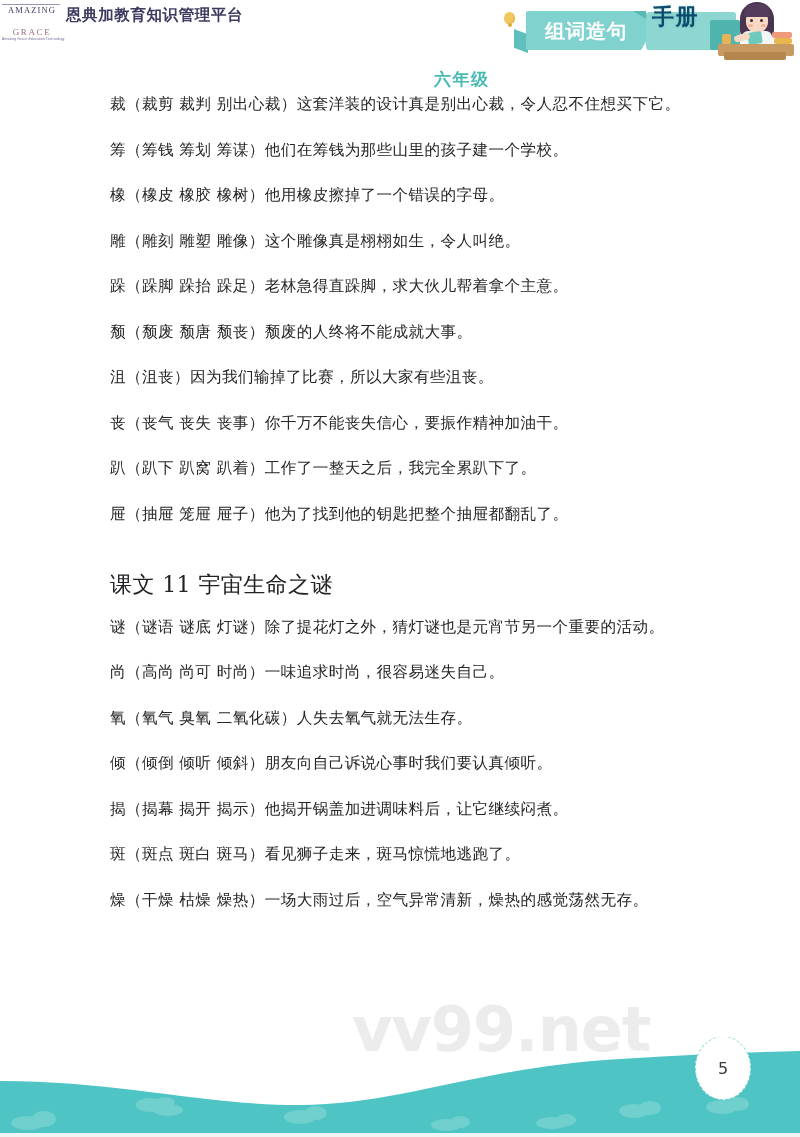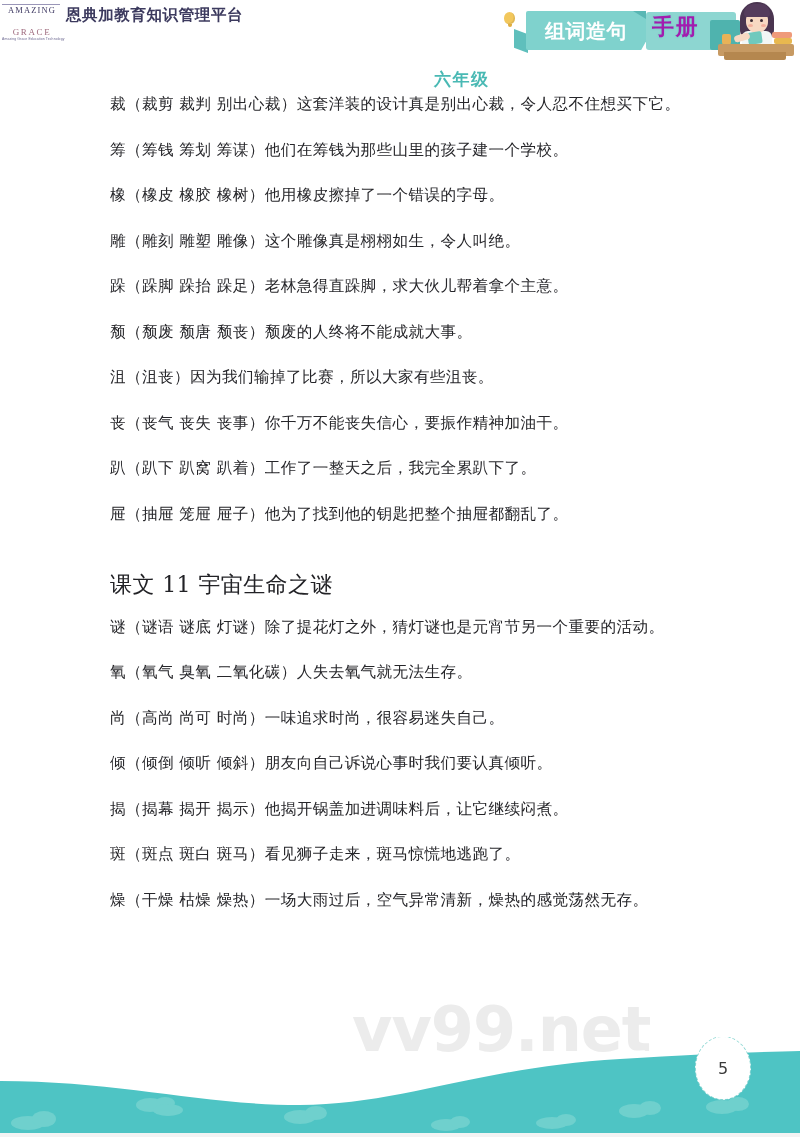--- a/index.html
+++ b/index.html
@@ -144,25 +144,25 @@
   .ribbon-fold {
     position: absolute;
     left: 213px; top: 11px;
     width: 13px; height: 8px;
     background: #59b7b4;
     clip-path: polygon(0 0, 100% 0, 100% 100%);
   }
   .banner-handbook {
     position: absolute;
     left: 232px;
-    top: 12px;
+    top: 2px;
     font-family: "DejaVu Sans", "Liberation Sans", sans-serif;
     font-size: 22px;
     font-weight: bold;
-    color: #a21caf;
+    color: #0c4a6e;
     letter-spacing: 1.5px;
     text-shadow: 0 0 2px rgba(90,180,178,.55);
     white-space: nowrap;
     text-align: center;
   }
   .banner-handbook-bg {
     position: absolute;
     left: 226px; top: 12px;
     width: 90px; height: 38px;
     background: #8dd6d1;
@@ -334,22 +334,22 @@
     <p class="entry">跺（跺脚 跺抬 跺足）老林急得直跺脚，求大伙儿帮着拿个主意。</p>
     <p class="entry">颓（颓废 颓唐 颓丧）颓废的人终将不能成就大事。</p>
     <p class="entry">沮（沮丧）因为我们输掉了比赛，所以大家有些沮丧。</p>
     <p class="entry">丧（丧气 丧失 丧事）你千万不能丧失信心，要振作精神加油干。</p>
     <p class="entry">趴（趴下 趴窝 趴着）工作了一整天之后，我完全累趴下了。</p>
     <p class="entry">屉（抽屉 笼屉 屉子）他为了找到他的钥匙把整个抽屉都翻乱了。</p>
 
     <p class="section-heading">课文 11  宇宙生命之谜</p>
 
     <p class="entry">谜（谜语 谜底 灯谜）除了提花灯之外，猜灯谜也是元宵节另一个重要的活动。</p>
+    <p class="entry">尚（高尚 尚可 时尚）一味追求时尚，很容易迷失自己。</p>
     <p class="entry">氧（氧气 臭氧 二氧化碳）人失去氧气就无法生存。</p>
-    <p class="entry">尚（高尚 尚可 时尚）一味追求时尚，很容易迷失自己。</p>
     <p class="entry">倾（倾倒 倾听 倾斜）朋友向自己诉说心事时我们要认真倾听。</p>
     <p class="entry">揭（揭幕 揭开 揭示）他揭开锅盖加进调味料后，让它继续闷煮。</p>
     <p class="entry">斑（斑点 斑白 斑马）看见狮子走来，斑马惊慌地逃跑了。</p>
     <p class="entry">燥（干燥 枯燥 燥热）一场大雨过后，空气异常清新，燥热的感觉荡然无存。</p>
 
   </div>
 </div>
 
 <div class="watermark">vv99.net</div>
 

